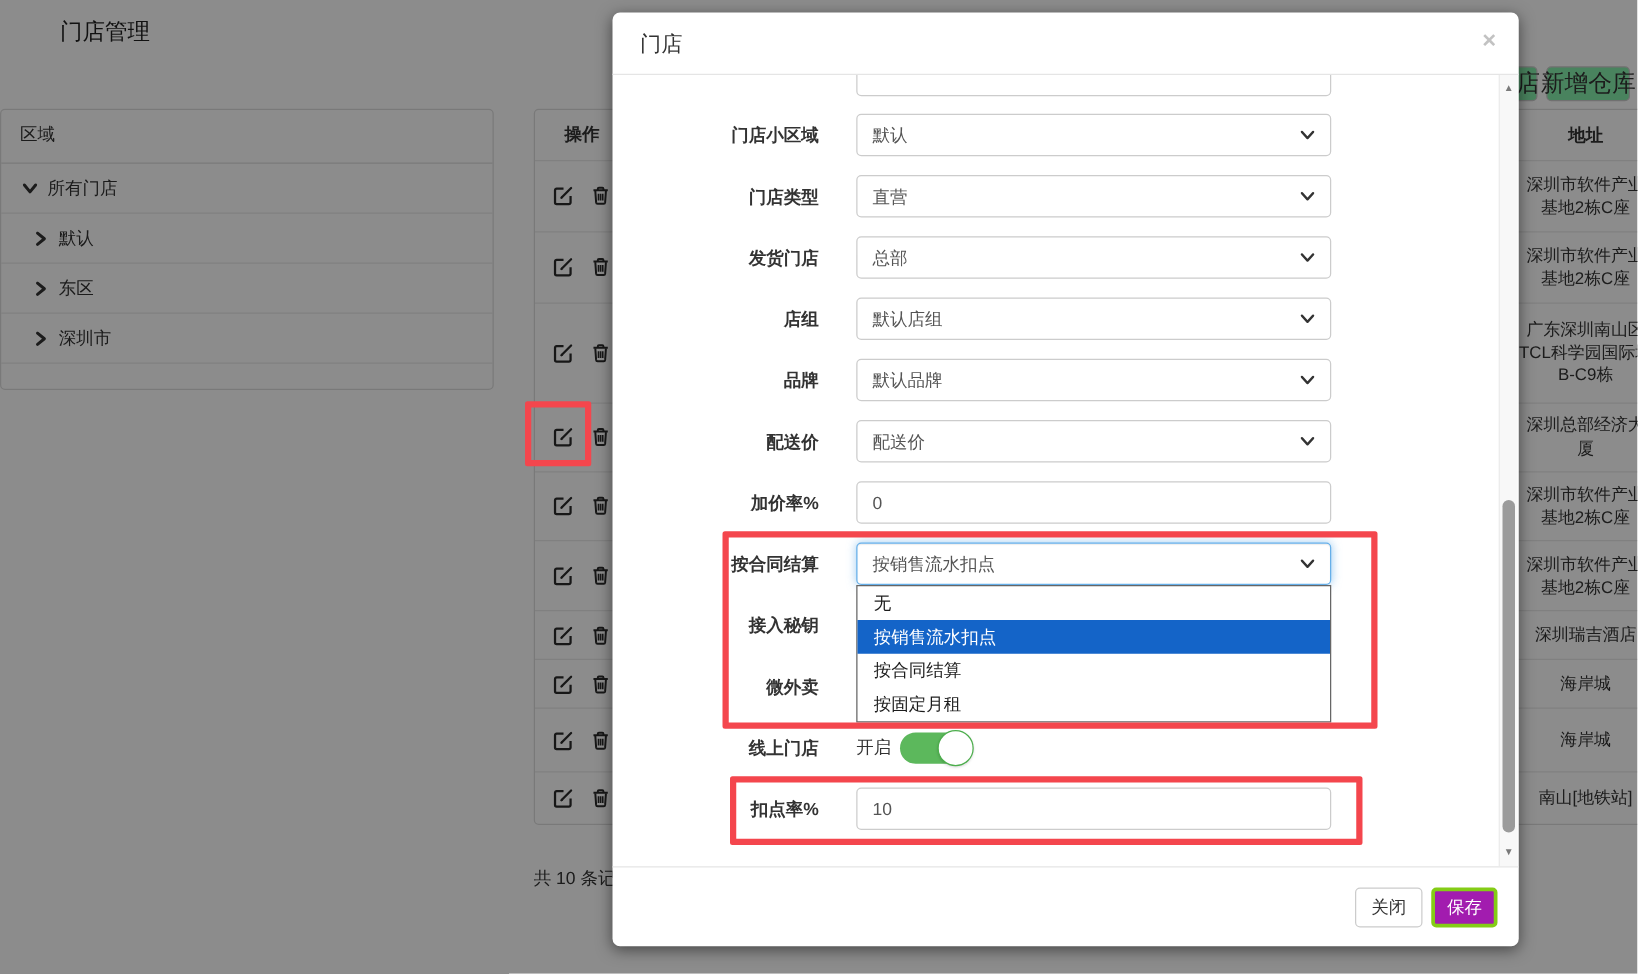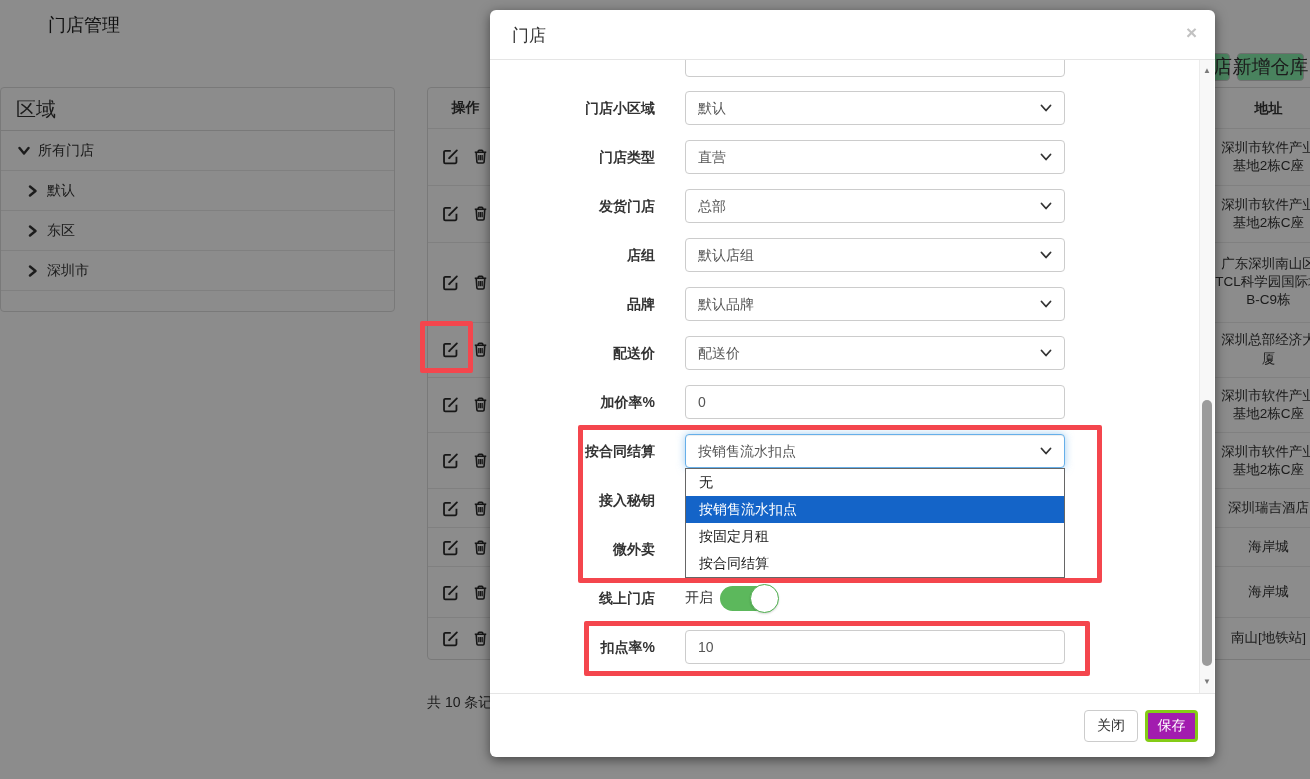--- a/index.html
+++ b/index.html
@@ -20,21 +20,21 @@
     justify-content:center; padding:0 11px; white-space:nowrap;
   }
   #btn-add-store { left:1158px; width:72px; }
   #btn-add-warehouse { left:1237px; width:67px; }
 
   
   #sidebar {
     position:absolute; left:0; top:87px; width:395px; height:225px;
     border:1px solid #ddd; border-radius:4px; background:#fff;
   }
-  .sb-header { height:43px; line-height:42px; padding-left:15px; border-bottom:1px solid #ddd; font-size:20px; color:#333;font-family:Liberation Serif, serif; }
+  .sb-header { height:43px; line-height:42px; padding-left:15px; border-bottom:1px solid #ddd; font-size:14px; color:#333;font-family:Liberation Serif, serif; }
   .tree-row { height:40px; display:flex; align-items:center; border-bottom:1px solid #e9e9e9; cursor:pointer; }
   .tree-row.parent { padding-left:17px; }
   .tree-row.child  { padding-left:26px; }
   .tree-row .chev { width:12px; height:12px; margin-right:8px; flex:0 0 auto; display:flex; align-items:center; }
   .tree-row .lbl { font-size:14px; color:#333; }
 
   
   #table {
     position:absolute; left:427px; top:87px; width:898px; height:573px;
     border:1px solid #ddd; border-radius:4px; background:#fff; display:flex; flex-direction:column;
@@ -447,22 +447,22 @@
       <div class="f-label">接入秘钥</div>
     </div>
 
     <div class="frow" style="top:472px">
       <div class="f-label">微外卖</div>
     </div>
 
     <div id="listbox">
       <div class="opt">无</div>
       <div class="opt sel">按销售流水扣点</div>
+      <div class="opt">按合同结算</div>
       <div class="opt">按固定月租</div>
-      <div class="opt">按合同结算</div>
     </div>
 
     <div class="frow" style="top:521px">
       <div class="f-label">线上门店</div>
     </div>
     <div class="toggle-wrap">
       <span class="toggle-state">开启</span>
       <div class="toggle">
         <div class="knob"></div>
       </div>

